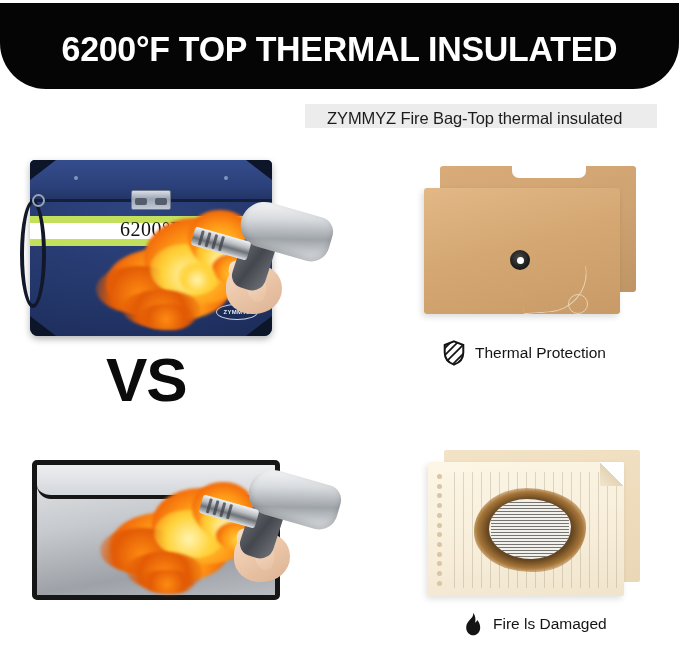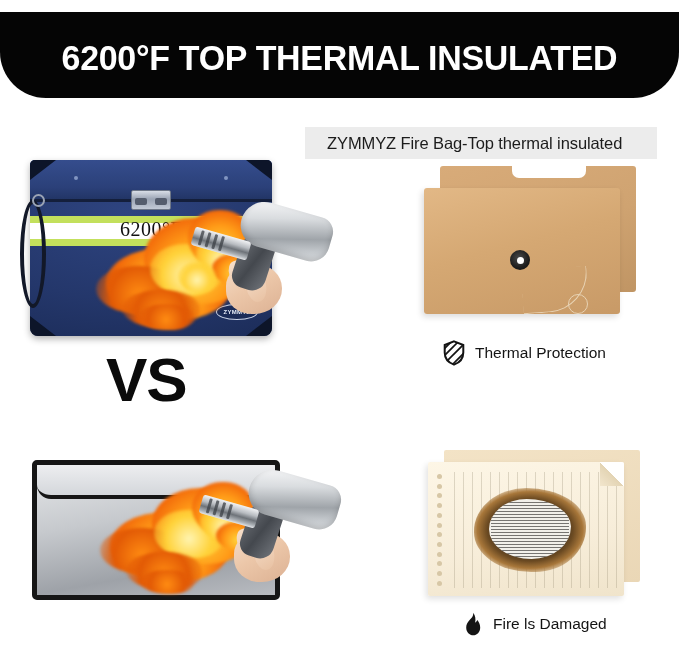--- a/index.html
+++ b/index.html
@@ -6,21 +6,21 @@
   html, body {
     width: 679px; height: 647px;
     background: #ffffff;
     font-family: "Liberation Sans", sans-serif;
     overflow: hidden;
   }
   #page { position: relative; width: 679px; height: 647px; background: #fff; }
 
   
   .banner {
-    position: absolute; left: 0; top: 12px; width: 679px; height: 86px;
+    position: absolute; left: 0; top: 3px; width: 679px; height: 86px;
     background: #050505;
     border-bottom-left-radius: 46px; border-bottom-right-radius: 46px;
     display: flex; align-items: center; justify-content: center;
   }
   .banner-title {
     color: #ffffff;
     font-family: "Liberation Sans", sans-serif;
     font-weight: bold;
     font-size: 35px;
     letter-spacing: -0.3px;
@@ -35,21 +35,21 @@
     position: absolute;
     background: #ececec;
     display: flex; align-items: center;
     padding-left: 22px;
   }
   .chip span {
     font-size: 16.5px; color: #1c1c1c;
     font-family: "Liberation Sans", sans-serif;
     letter-spacing: -0.1px;
   }
-  #chip-top    { left: 305px; top: 127px; width: 352px; height: 32px; }
+  #chip-top    { left: 305px; top: 104px; width: 352px; height: 24px; align-items: flex-end; }
   #chip-bottom { left: 305px; top: 391px; width: 352px; height: 34px; }
 
   
   .caption {
     position: absolute; display: flex; align-items: center; gap: 10px;
   }
   .caption .cap-text {
     font-size: 15.5px; color: #141414;
     font-family: "Liberation Sans", sans-serif;
   }

